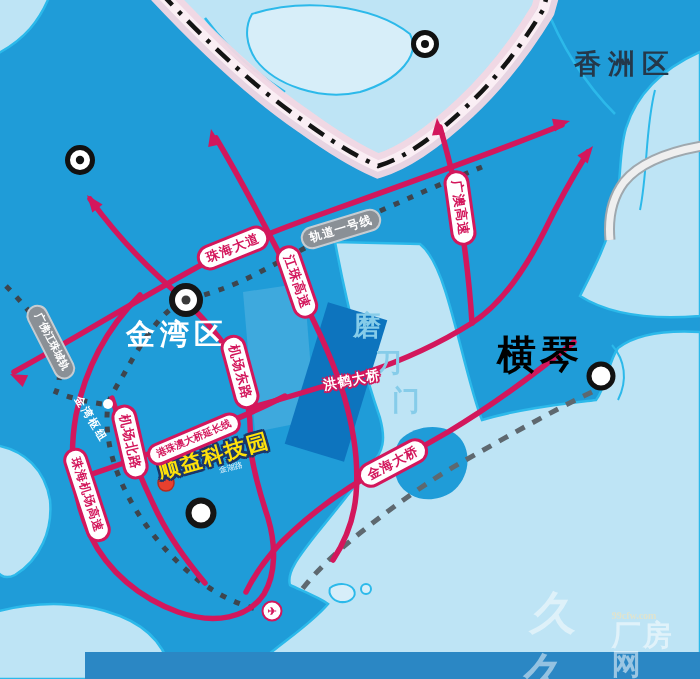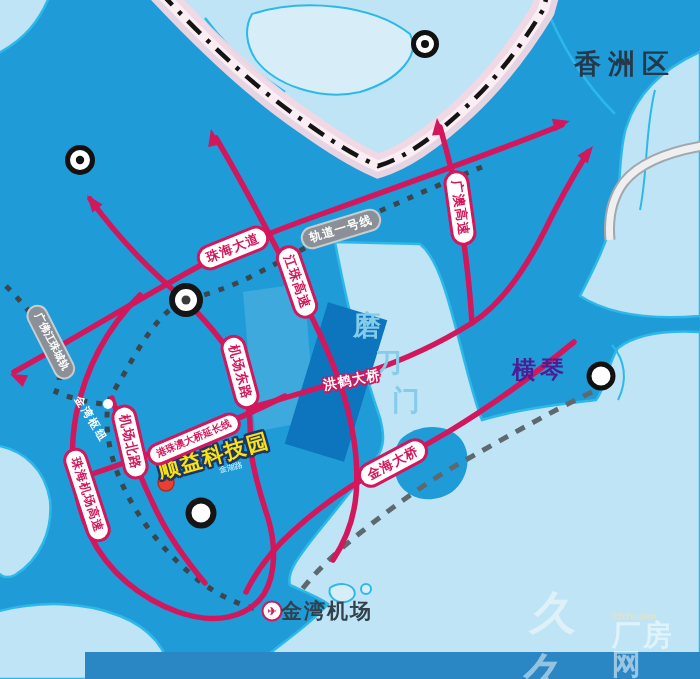--- a/index.html
+++ b/index.html
@@ -101,21 +101,22 @@
     <circle cx="186" cy="300" r="14" fill="#fff" stroke="#151515" stroke-width="6"></circle>
     <circle cx="186" cy="300" r="4.5" fill="#3A3A3A"></circle>
     <circle cx="601" cy="376" r="12" fill="#fff" stroke="#111" stroke-width="5"></circle>
     <circle cx="201" cy="513" r="12.5" fill="#fff" stroke="#151515" stroke-width="6"></circle>
     <circle cx="108" cy="404" r="5" fill="#fff"></circle>
     <circle cx="166" cy="483" r="8" fill="#E8402E" stroke="#B52B20" stroke-width="1.5"></circle>
   </g>
 </svg>
 
 <div class="lbl" style="left:625px;top:64px;font-size:27px;color:#24384A;letter-spacing:7px">香洲区</div>
-<div class="lbl" style="left:540px;top:370px;font-size:24px;color:#4c1d95;letter-spacing:4px">横琴</div>
+<div class="lbl" style="left:177px;top:334px;font-size:29px;color:#fff;letter-spacing:5px">金湾区</div>
+<div class="lbl" style="left:540px;top:354px;font-size:39px;color:#000000;letter-spacing:4px">横琴</div>
 <div class="lbl" style="left:367px;top:326px;font-size:28px;color:#86CCE9">磨</div>
 <div class="lbl" style="left:388px;top:363px;font-size:28px;color:#86CCE9">刀</div>
 <div class="lbl" style="left:406px;top:401px;font-size:28px;color:#86CCE9">门</div>
 
 <div class="pill" style="left:233px;top:248px;--r:-22deg">珠海大道</div>
 <div class="pill" style="left:297px;top:282px;--r:71deg">江珠高速</div>
 <div class="pill" style="left:460px;top:208px;--r:82deg">广澳高速</div>
 <div class="pill" style="left:240px;top:372px;--r:75deg">机场东路</div>
 <div class="pill" style="left:130px;top:442px;--r:77deg">机场北路</div>
 <div class="pill" style="left:87px;top:495px;--r:72deg;font-size:12px">珠海机场高速</div>
@@ -124,21 +125,20 @@
 <div class="pill rail" style="left:341px;top:229px;--r:-17deg;font-size:12px">轨道一号线</div>
 <div class="pill rail" style="left:51px;top:342px;--r:63deg;font-size:10.5px;letter-spacing:0">广佛江珠城轨</div>
 
 <div class="lbl outline-red" style="left:352px;top:380px;--r:-11deg;font-size:13.5px;letter-spacing:1px">洪鹤大桥</div>
 
 <div class="lbl" style="left:231px;top:468px;--r:-14deg;font-size:8px;color:#E8F4FB;font-weight:normal">金湖路</div>
 
 <div class="lbl outline-navy" style="left:214px;top:456px;--r:-16deg;font-size:21px;letter-spacing:2px">顺益科技园</div>
 <div class="lbl" style="left:91px;top:419px;--r:58deg;font-size:11px;color:#fff;letter-spacing:2px">金湾枢纽</div>
 <span class="poi-dot-icon" style="left:272px;top:611px">✈</span>
-<div class="lbl" style="left:327px;top:611px;font-size:21px;color:#32414C;letter-spacing:2px">金湾机场</div>
 
 <div class="watermark">
   <span class="wm-logo">久久</span>
   <span class="wm-col">
     <span class="wm-site">99cfw.com</span>
     <span class="wm-name">厂房网</span>
   </span>
 </div>
 
 </div>

